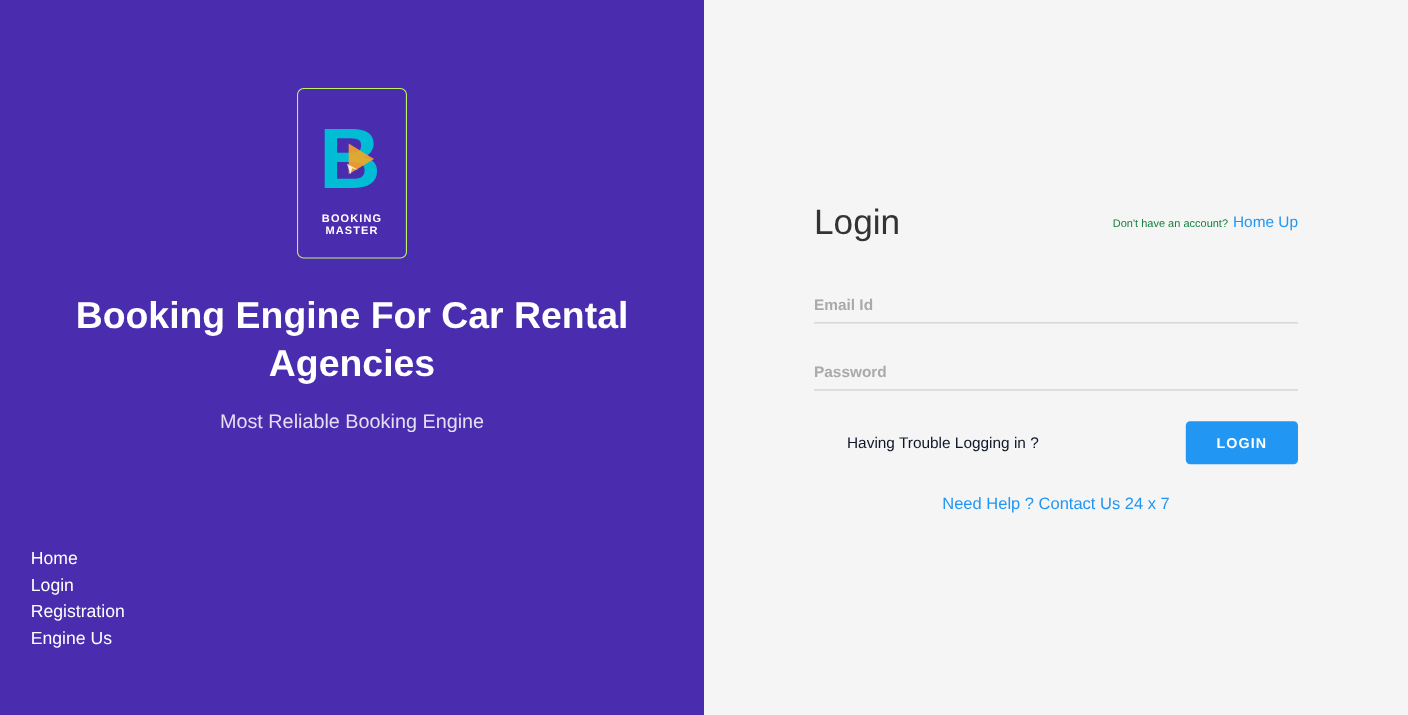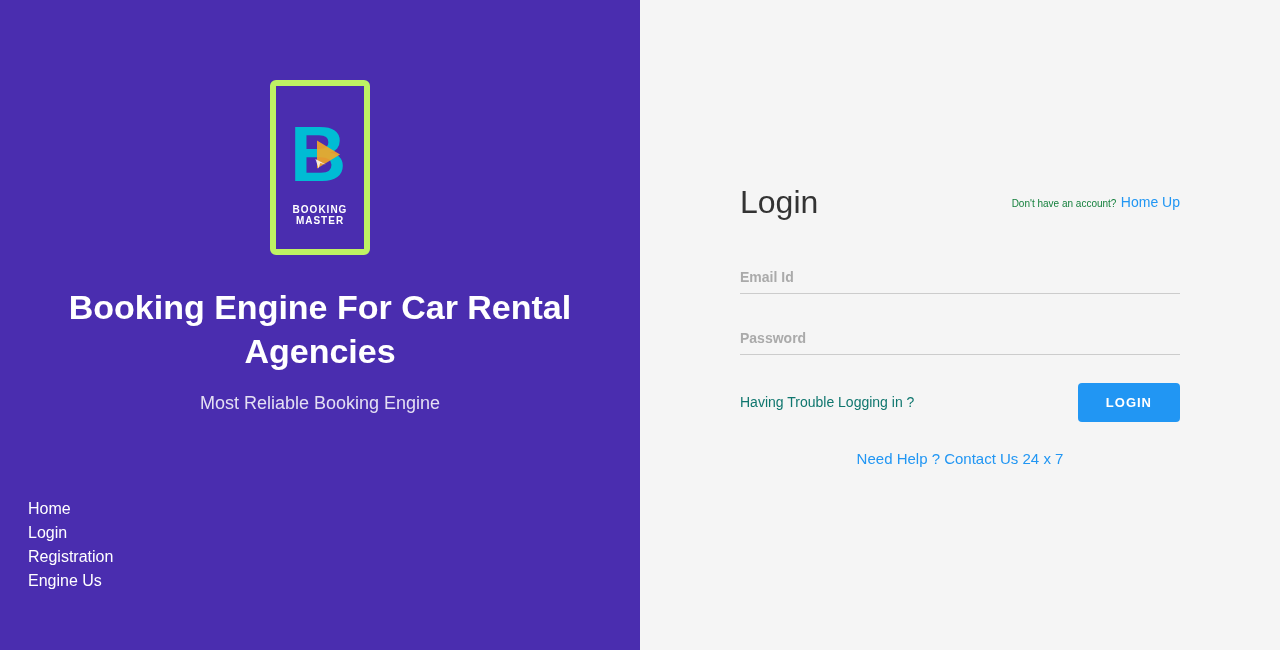--- a/index.html
+++ b/index.html
@@ -24,22 +24,22 @@
       display: flex;
       flex-direction: column;
       align-items: center;
       justify-content: flex-start;
       padding: 80px 40px 0 40px;
       position: relative;
     }
 
     .logo-container {
       width: 100px;
-      height: 175px;
-      border: 6px solid #bef264;
+      height: 155px;
+      border: 1px solid #bef264;
       border-radius: 6px;
       display: flex;
       flex-direction: column;
       align-items: center;
       justify-content: center;
       padding: 10px;
       margin-bottom: 30px;
     }
 
     .logo-svg {
@@ -159,23 +159,24 @@
     }
 
     .form-actions {
       display: flex;
       align-items: center;
       justify-content: space-between;
       margin-bottom: 28px;
     }
 
     .trouble-link {
-      color: #0f766e;
-      font-size: 14px;
-      text-decoration: none;
+      color: #0f172a;
+      font-size: 14px;
+      text-decoration: none;
+      margin-left: 30px;
     }
 
     .login-button {
       background-color: #2196f3;
       color: white;
       border: none;
       padding: 12px 28px;
       font-size: 13px;
       font-weight: bold;
       letter-spacing: 1px;

